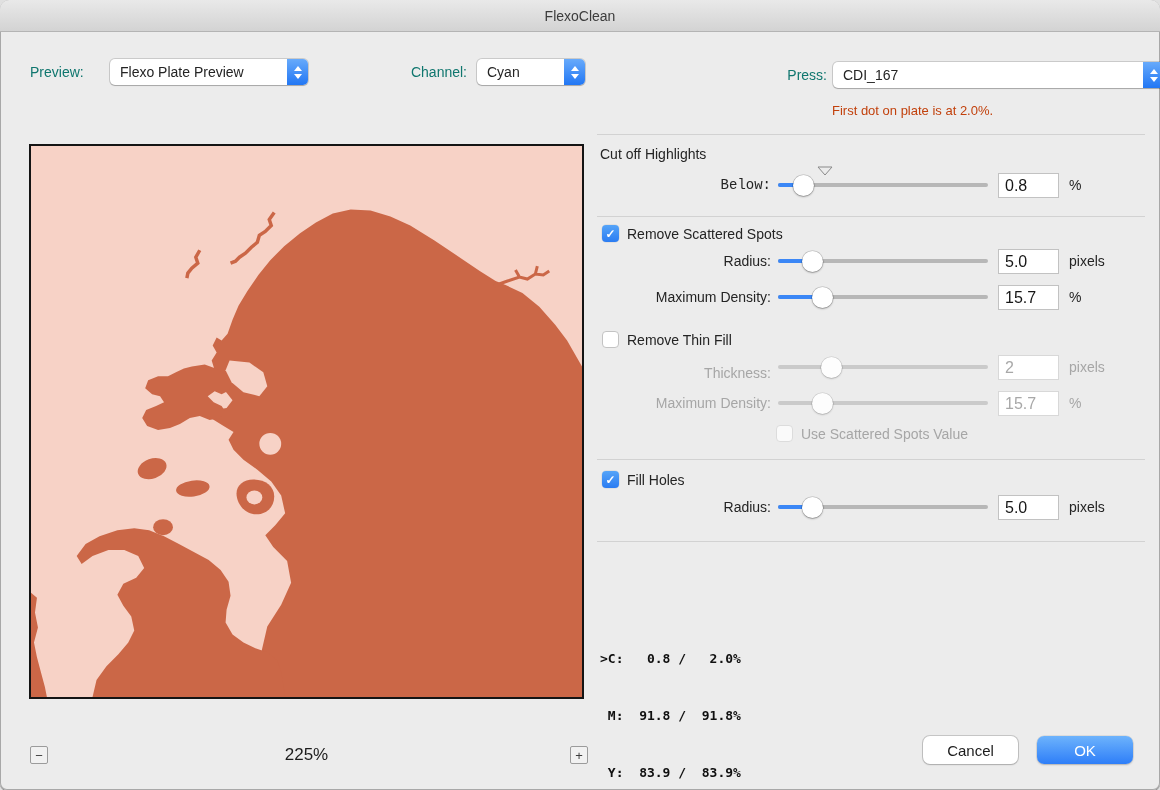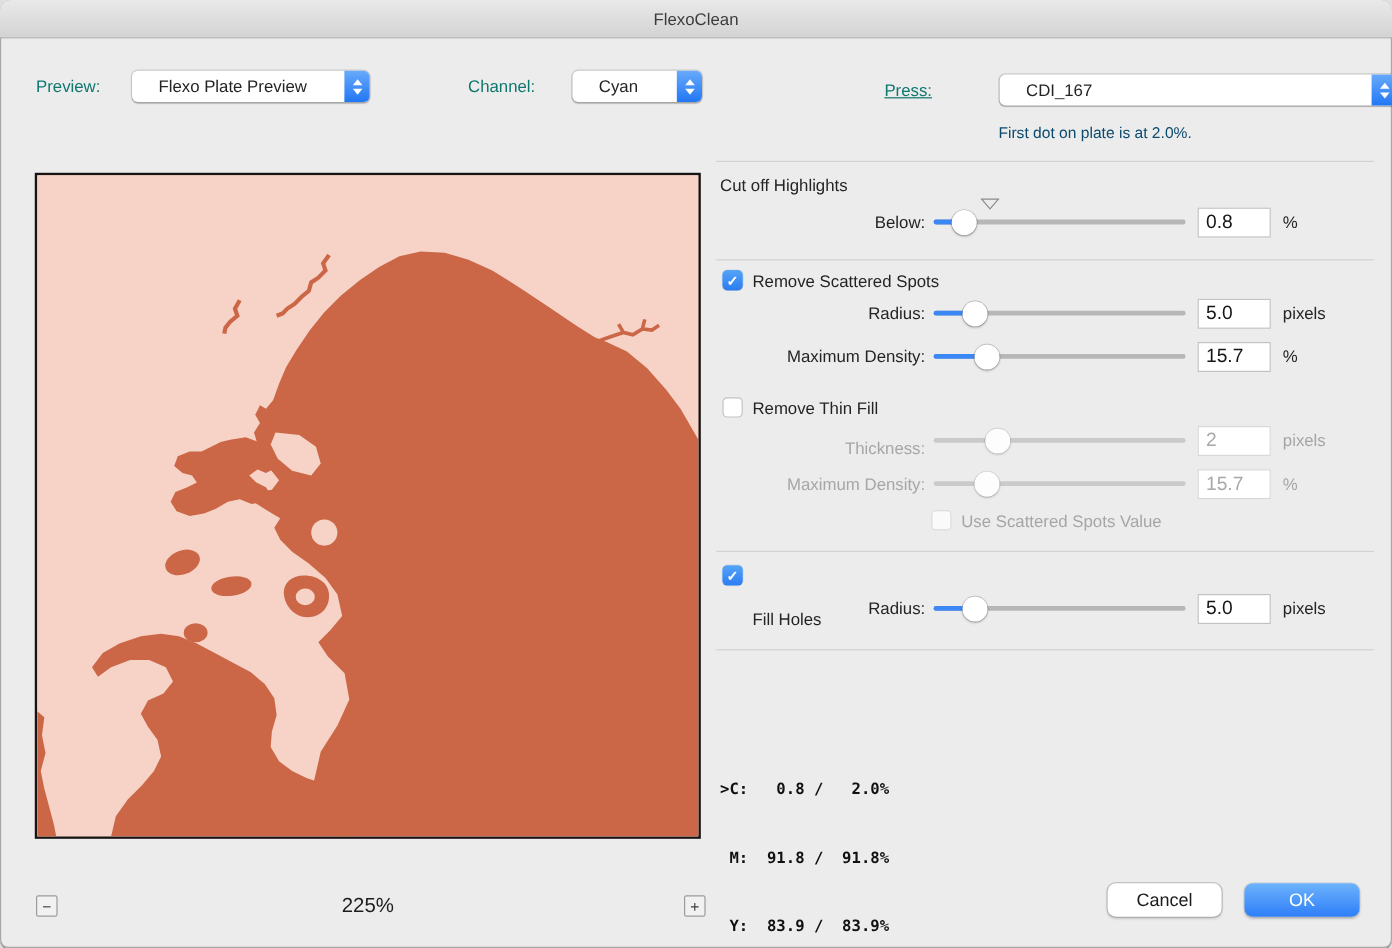--- a/index.html
+++ b/index.html
@@ -14,35 +14,35 @@
     color:#242424;
   }
   .titlebar{
     position:absolute;left:0;top:0;width:100%;height:32px;
     background:linear-gradient(#e9e9e9,#d3d3d3);
     border-bottom:1px solid #b4b4b4;
     display:flex;align-items:center;justify-content:center;
     font-size:14px;color:#3c3c3c;
   }
   .label{position:absolute;font-size:14px;line-height:26px;color:#0f766e;}
-  .r{text-align:left;}
+  .r{text-align:right;}
   .popup{
     position:absolute;height:26px;background:#fff;border-radius:5px;
     box-shadow:0 0 0 1px rgba(0,0,0,0.14), 0 1px 1px rgba(0,0,0,0.18);
     display:flex;align-items:center;font-size:14px;cursor:default;
   }
-  .popup .val{flex:1;padding-left:22px;white-space:nowrap;overflow:hidden;}
+  .popup .val{flex:1;padding-left:10px;white-space:nowrap;overflow:hidden;}
   .popup .cap{
     width:21px;height:26px;border-radius:0 5px 5px 0;
     background:linear-gradient(#67aafb,#2277f4);
     display:flex;flex-direction:column;align-items:center;justify-content:center;gap:3px;
   }
   .chev-up{width:0;height:0;border-left:4px solid transparent;border-right:4px solid transparent;border-bottom:5px solid #fff;}
   .chev-dn{width:0;height:0;border-left:4px solid transparent;border-right:4px solid transparent;border-top:5px solid #fff;}
-  .note{position:absolute;font-size:13px;color:#0c4a6e;white-space:nowrap;}
+  .note{position:absolute;font-size:13px;color:#c2410c;white-space:nowrap;}
   .previewbox{
     position:absolute;left:29px;top:144px;width:555px;height:555px;
     border:2px solid #141414;background:#f7d2c6;
   }
   .sep{position:absolute;left:597px;width:548px;height:1px;background:#d2d2d2;}
   .heading{position:absolute;font-size:14px;color:#242424;}
   .rowlabel{position:absolute;left:597px;width:174px;font-size:14px;line-height:25px;text-align:right;color:#242424;}
   .slider{position:absolute;width:210px;height:25px;}
   .slider .track{position:absolute;left:0;top:10px;width:210px;height:4px;border-radius:2px;background:#b7b7b7;}
   .slider .fill{position:absolute;left:0;top:0;height:4px;border-radius:2px;background:#3b87f6;}
@@ -112,21 +112,21 @@
 
   <div class="label r" style="left:390px;top:59px;width:77px;">Channel:</div>
   <div class="popup" style="left:477px;top:59px;width:108px;">
     <span class="val">Cyan</span>
     <span class="cap">
         <span class="chev-up"></span>
         <span class="chev-dn"></span>
       </span>
   </div>
 
-  <div class="label r" style="left:737px;top:62px;width:90px;text-decoration:underline;">Press:</div>
+  <div class="label r" style="left:737px;top:62px;width:90px;">Press:</div>
   <div class="popup" style="left:833px;top:62px;width:331px;">
     <span class="val">CDI_167</span>
     <span class="cap">
         <span class="chev-up"></span>
         <span class="chev-dn"></span>
       </span>
   </div>
   <div class="note" style="left:832px;top:103px;">First dot on plate is at 2.0%.</div>
 
   <div class="previewbox">
@@ -158,21 +158,21 @@
 
   <div class="sep" style="top:134px;"></div>
 
   <div class="heading" style="left:600px;top:146px;">Cut off Highlights</div>
   <div class="marker" style="left:817px;top:162px;">
     <svg width="16" height="10">
         <polygon points="1,1 15,1 8,9" fill="#ececec" stroke="#8a8a8a"></polygon>
       </svg>
   </div>
 
-  <div class="rowlabel" style="top:173px;">Below:</div>
+  <div class="rowlabel" style="top:173px;font-family:Liberation Mono, monospace;">Below:</div>
   <div class="slider" style="left:778px;top:173px;">
     <div class="track">
         <div class="fill" style="width:12%;"></div>
       </div>
     <div class="thumb" style="left:calc(12% - 10px);"></div>
   </div>
   <input class="field" style="top: 173px;" value="0.8">
   <div class="unit" style="top:173px;">%</div>
 
   <div class="sep" style="top:216px;"></div>
@@ -222,21 +222,21 @@
   <div class="unit disabled" style="top:391px;">%</div>
 
   <div class="cb off disabled" style="left:776px;top:425px;"></div>
   <div class="cblabel disabled" style="left:801px;top:425px;">Use Scattered Spots Value</div>
 
   <div class="sep" style="top:459px;"></div>
 
   <div class="cb on" style="left:602px;top:471px;">
       <span>✓</span>
     </div>
-  <div class="cblabel" style="left:627px;top:471px;margin-top:36px;">Fill Holes</div>
+  <div class="cblabel" style="left:627px;top:471px;">Fill Holes</div>
 
   <div class="rowlabel" style="top:495px;">Radius:</div>
   <div class="slider" style="left:778px;top:495px;">
     <div class="track">
         <div class="fill" style="width:16%;"></div>
       </div>
     <div class="thumb" style="left:calc(16% - 10px);"></div>
   </div>
   <input class="field" style="top: 495px;" value="5.0">
   <div class="unit" style="top:495px;">pixels</div>

